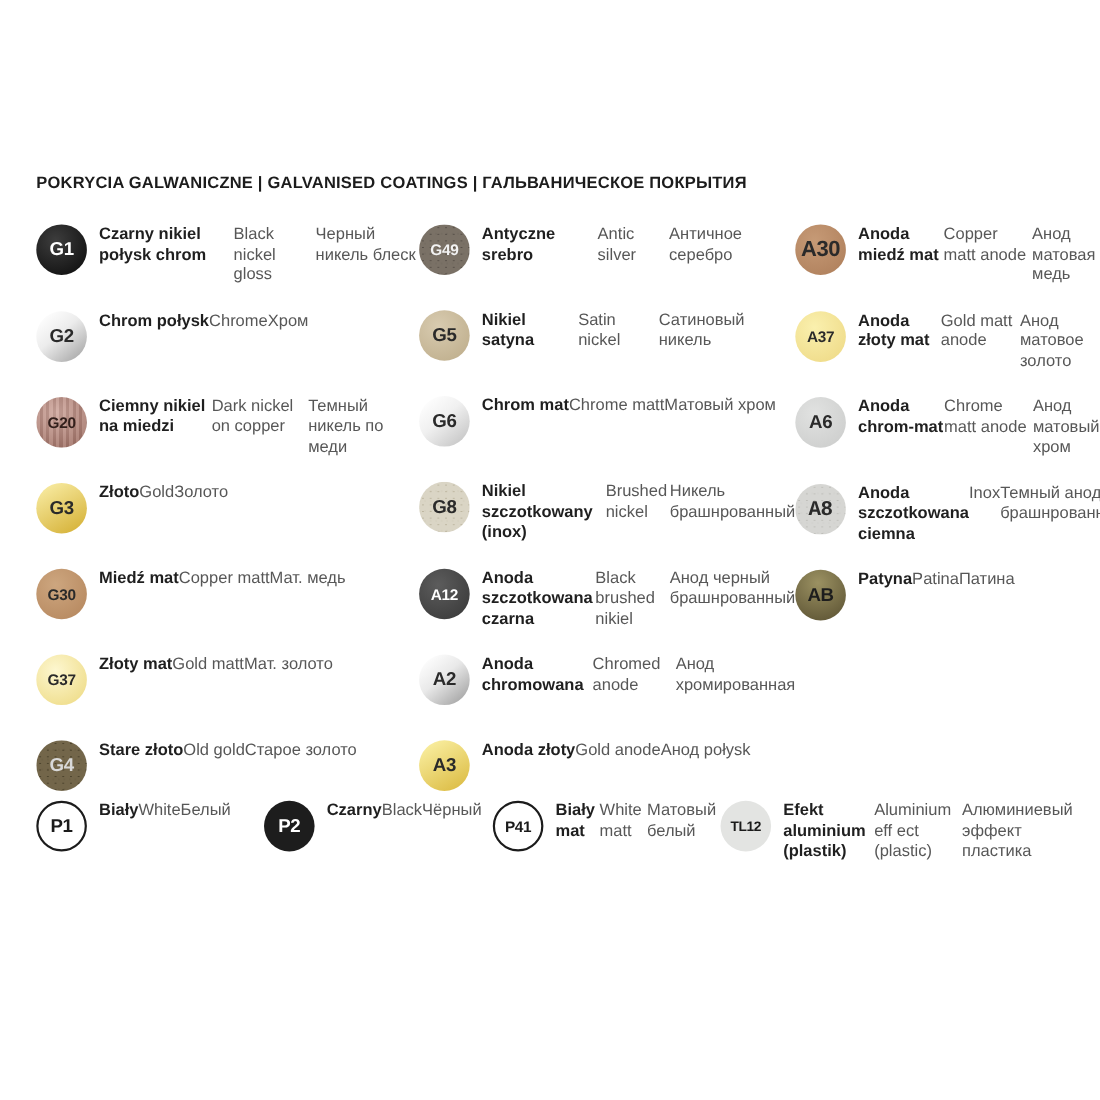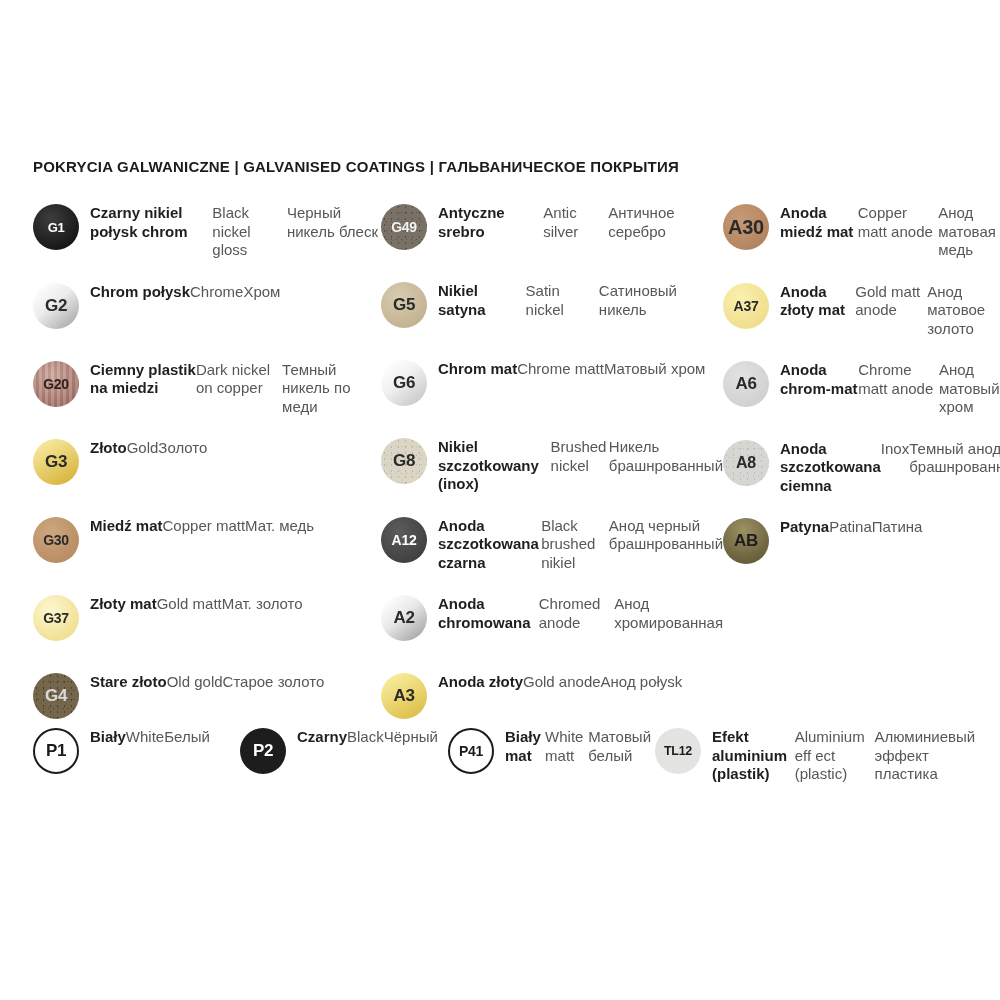--- a/index.html
+++ b/index.html
@@ -57,21 +57,21 @@
 </head>
 <body>
 
 <div class="page">
   <section>
     <h1 class="sec-title">POKRYCIA GALWANICZNE | GALVANISED COATINGS | ГАЛЬВАНИЧЕСКОЕ ПОКРЫТИЯ</h1>
     <div class="cols">
       <div class="col col-0">
           <div class="item">
     <span class="swatch swatch--radial" style="--c1: #3d3d3d; --c2: #151515;">
-      <span class="code" style="color: rgb(255, 255, 255); font-size: 13px;">G1</span>
+      <span class="code" style="color: rgb(255, 255, 255); font-size: 17px;">G1</span>
     </span>
     <span class="labels">
       <span class="lbl-pl">Czarny nikiel połysk chrom</span>
       <span class="lbl-en">Black nickel gloss</span>
       <span class="lbl-ru">Черный никель блеск</span>
     </span>
   </div>
           <div class="item">
     <span class="swatch swatch--chrome" style="--c1: #ececec; --c2: #a3a3a3;">
       <span class="code" style="color: rgb(42, 42, 42); font-size: 17px;">G2</span>
@@ -80,21 +80,21 @@
       <span class="lbl-pl">Chrom połysk</span>
       <span class="lbl-en">Chrome</span>
       <span class="lbl-ru">Хром</span>
     </span>
   </div>
           <div class="item">
     <span class="swatch swatch--stripes" style="--c1: #c59488; --c2: #a9766a;">
       <span class="code" style="color: rgb(51, 32, 28); font-size: 14px;">G20</span>
     </span>
     <span class="labels">
-      <span class="lbl-pl">Ciemny plastik na miedzi</span>
+      <span class="lbl-pl">Ciemny nikiel na miedzi</span>
       <span class="lbl-en">Dark nickel on copper</span>
       <span class="lbl-ru">Темный никель по меди</span>
     </span>
   </div>
           <div class="item">
     <span class="swatch swatch--gold" style="--c1: #f6e89c; --c2: #d7b43c;">
       <span class="code" style="color: rgb(42, 42, 42); font-size: 17px;">G3</span>
     </span>
     <span class="labels">
       <span class="lbl-pl">Złoto</span>
@@ -231,21 +231,21 @@
       <span class="code" style="color: rgb(42, 42, 42); font-size: 17px;">A6</span>
     </span>
     <span class="labels">
       <span class="lbl-pl">Anoda chrom-mat</span>
       <span class="lbl-en">Chrome matt anode</span>
       <span class="lbl-ru">Анод матовый хром</span>
     </span>
   </div>
           <div class="item">
     <span class="swatch swatch--speckle" style="--c1: #d6d6d3; --c2: #bfbfba;">
-      <span class="code" style="color: rgb(42, 42, 42); font-size: 16px;">A8</span>
+      <span class="code" style="color: rgb(42, 42, 42); font-size: 19px; font-family: Liberation Mono, monospace;">A8</span>
     </span>
     <span class="labels">
       <span class="lbl-pl">Anoda szczotkowana ciemna</span>
       <span class="lbl-en">Inox</span>
       <span class="lbl-ru">Темный анод брашнрованный</span>
     </span>
   </div>
           <div class="item">
     <span class="swatch swatch--brass" style="--c1: #9b9162; --c2: #5d5434;">
       <span class="code" style="color: rgb(29, 29, 29); font-size: 17px;">AB</span>

